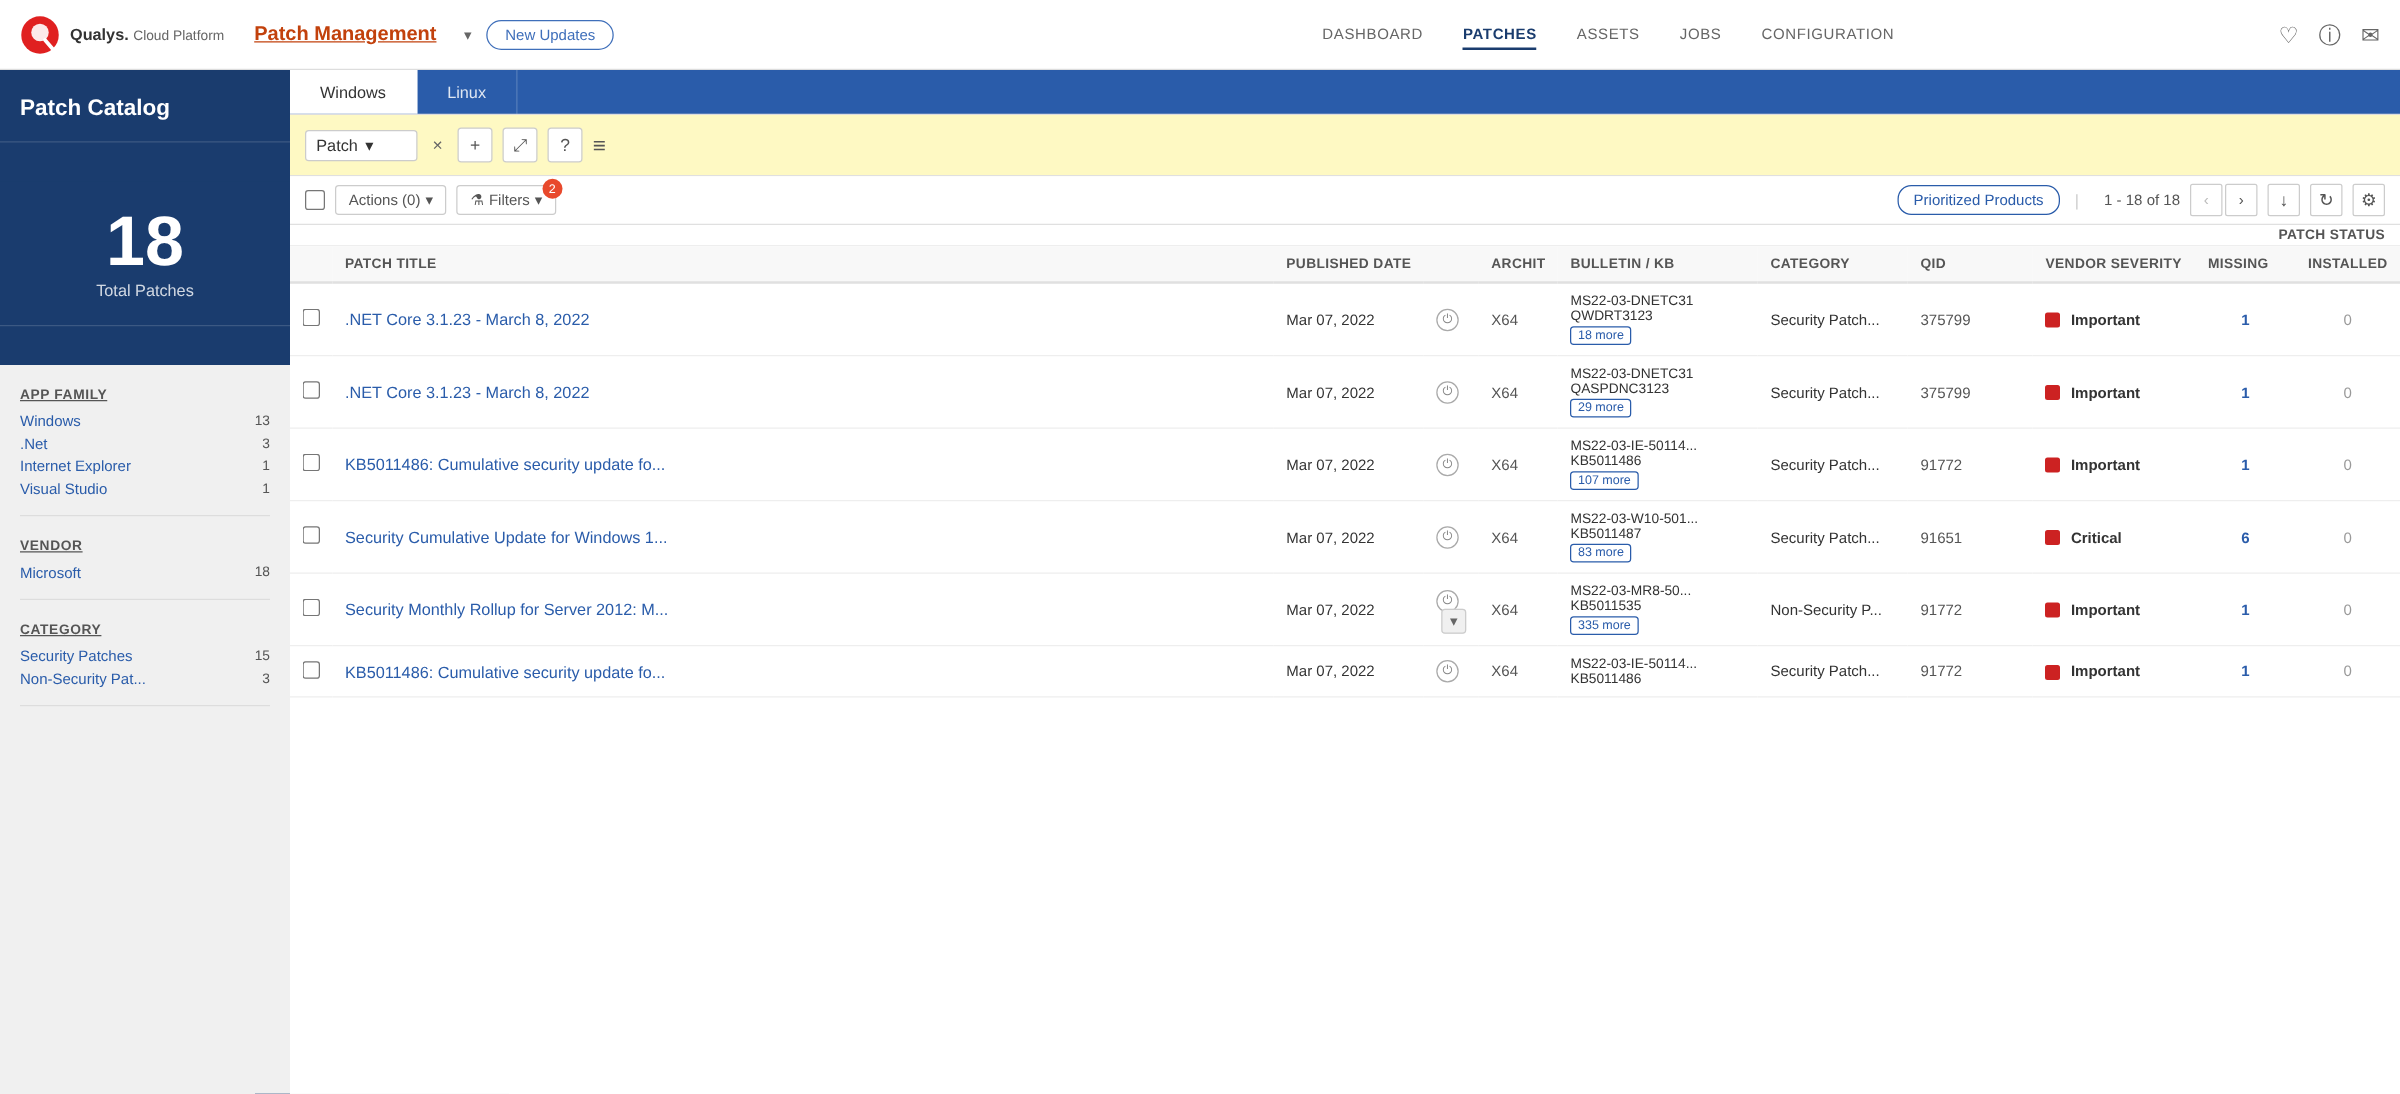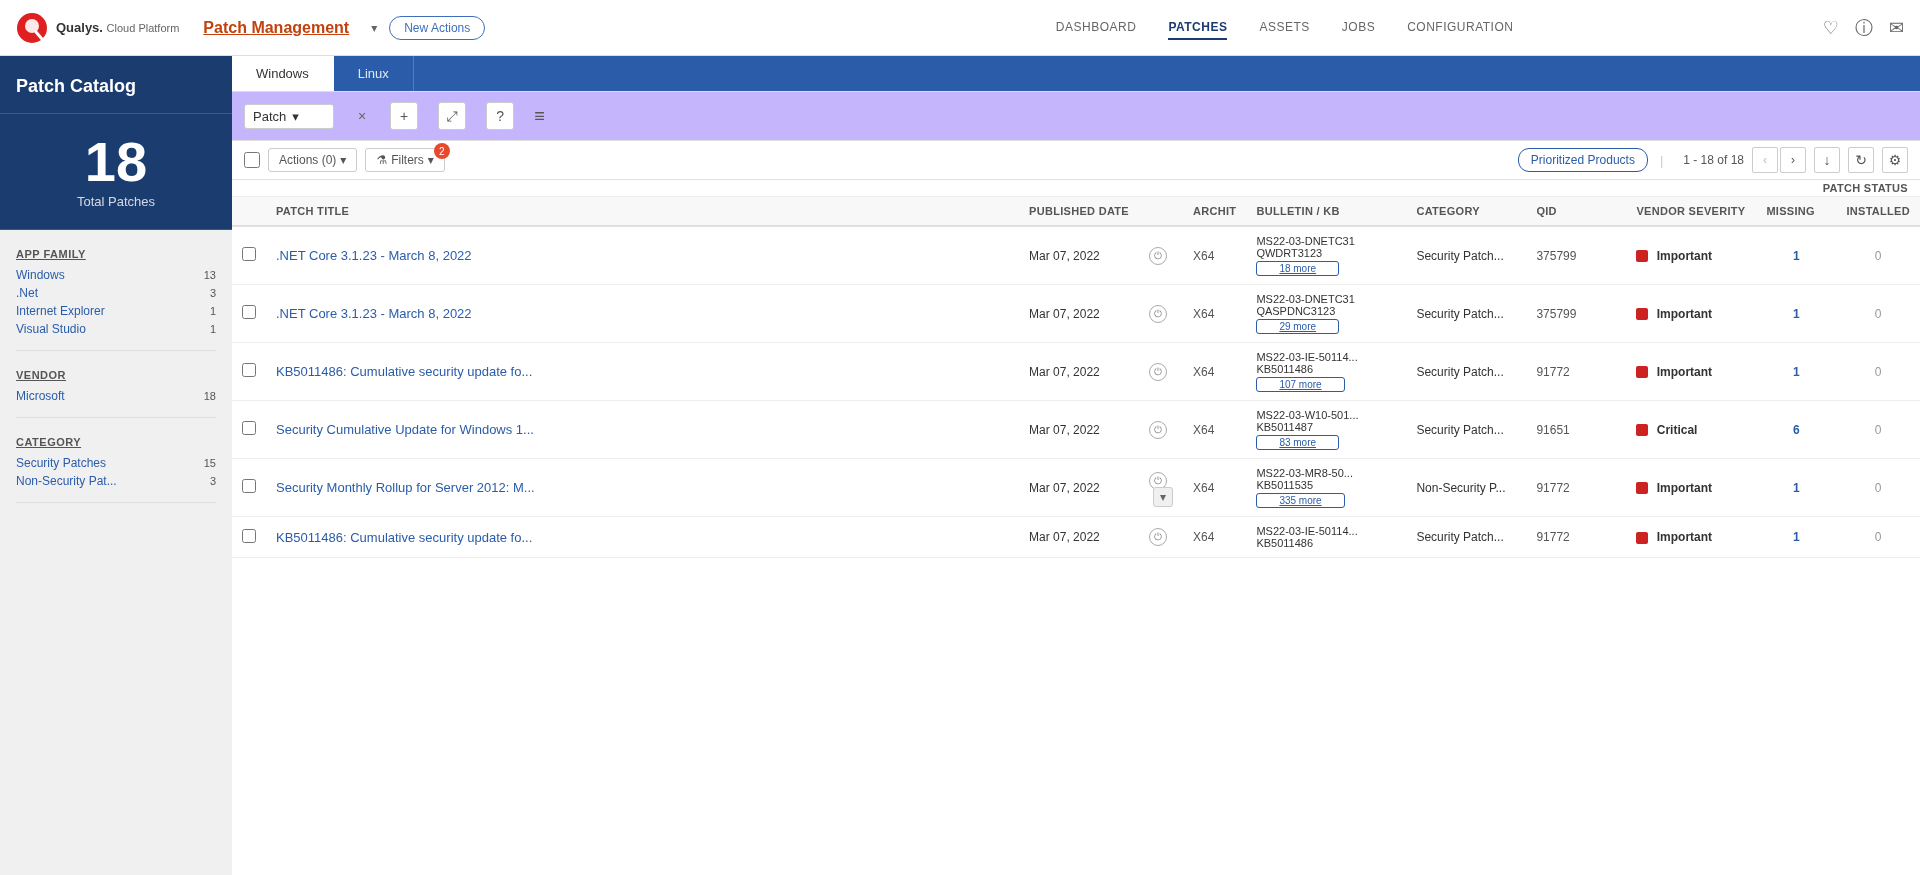--- a/index.html
+++ b/index.html
@@ -98,20 +98,21 @@
 
     
     .sidebar {
       width: 232px;
       background: #1a3c6e;
       color: #fff;
       flex-shrink: 0;
       display: flex;
       flex-direction: column;
       overflow: hidden;
+      gap: 31px;
     }
     .sidebar-title {
       padding: 20px 16px 16px;
       font-size: 18px;
       font-weight: bold;
       color: #fff;
       border-bottom: 1px solid rgba(255,255,255,0.15);
     }
     .sidebar-stats {
       background: #1a3c6e;
@@ -192,23 +193,23 @@
       background: #fff;
       color: #333;
       font-weight: normal;
     }
 
     
     .search-bar {
       display: flex;
       align-items: center;
       padding: 10px 12px;
-      background: #c4b5fd;
+      background: #fef9c3;
       border-bottom: 1px solid #e0e0e0;
-      gap: 20px;
+      gap: 8px;
     }
     .search-filter-select {
       display: flex;
       align-items: center;
       border: 1px solid #ccc;
       border-radius: 3px;
       padding: 4px 8px;
       background: #fff;
       font-size: 13px;
       cursor: pointer;
@@ -390,25 +391,24 @@
     }
     .bulletin-kb {
       color: #333;
       font-size: 11px;
     }
     .more-badge {
       display: inline-block;
       border: 1px solid #2a5caa;
       color: #2a5caa;
       border-radius: 3px;
-      padding: 1px 22px;
+      padding: 1px 5px;
       font-size: 10px;
       margin-top: 2px;
       cursor: pointer;
-      text-decoration: underline;
     }
     .qid-badge {
       color: #555;
       font-size: 12px;
     }
     .severity-dot {
       display: inline-block;
       width: 12px;
       height: 12px;
       border-radius: 2px;
@@ -474,21 +474,21 @@
     </svg>
     <span>
       <strong>Qualys.</strong>
       <span class="logo-sub">Cloud Platform</span>
     </span>
   </div>
 
   <div class="app-title-area">
     <span class="app-title">Patch Management</span>
     <span class="app-title-chevron">▾</span>
-    <button class="new-updates-btn">New Actions</button>
+    <button class="new-updates-btn">New Updates</button>
   </div>
 
   <nav class="main-nav">
     <span class="nav-item">DASHBOARD</span>
     <span class="nav-item active">PATCHES</span>
     <span class="nav-item">ASSETS</span>
     <span class="nav-item">JOBS</span>
     <span class="nav-item">CONFIGURATION</span>
   </nav>
 

